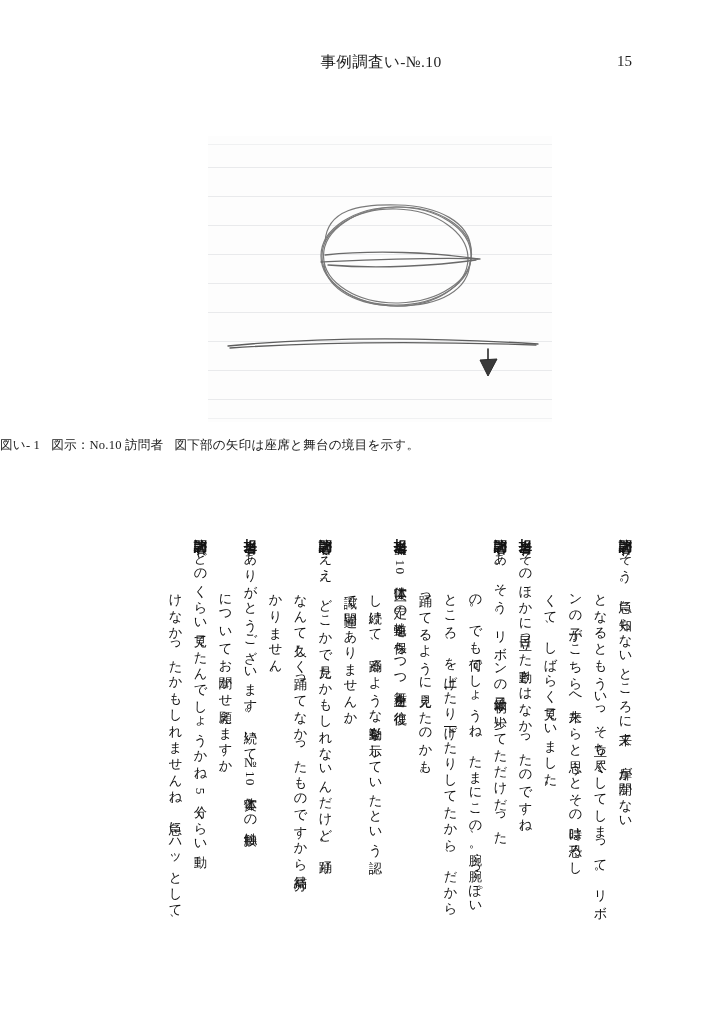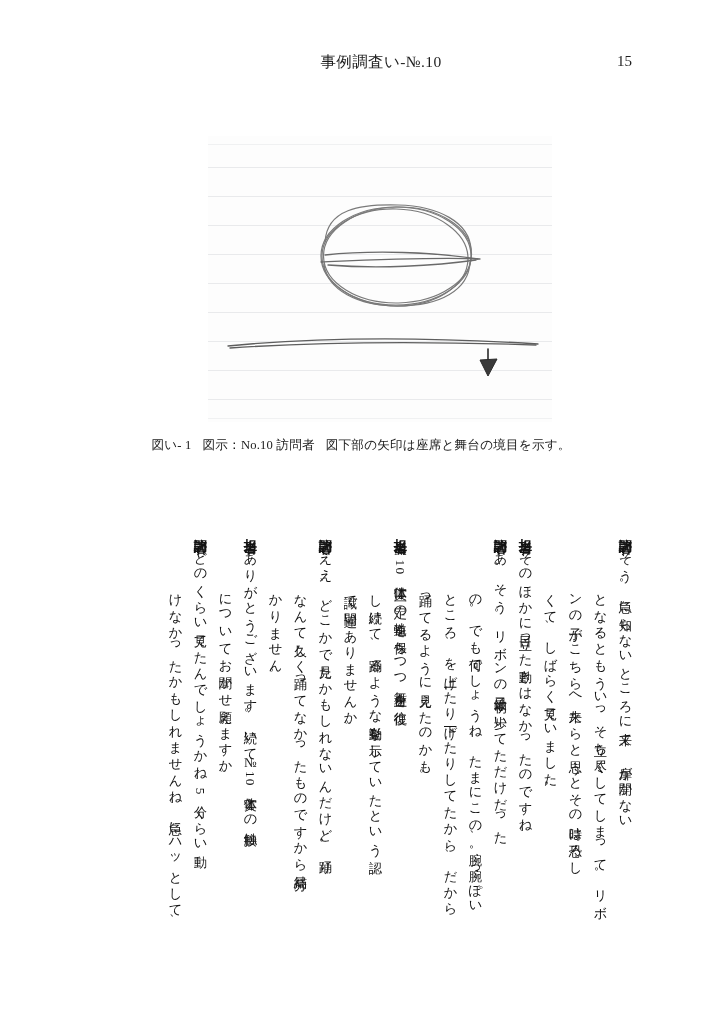--- a/index.html
+++ b/index.html
@@ -70,21 +70,21 @@
     position: absolute;
     inset: 0;
   }
 
   
   .figure-caption {
     position: absolute;
     top: 437px;
     left: 0;
     width: 722px;
-    text-align: center;
+    text-align: left;
     font-size: 12.6px;
     color: #1a1a1a;
     letter-spacing: 0.2px;
     white-space: nowrap;
   }
   .figure-caption .cap-gap { display: inline-block; width: 11px; }
 
   
   .vertical-body {
     position: absolute;

